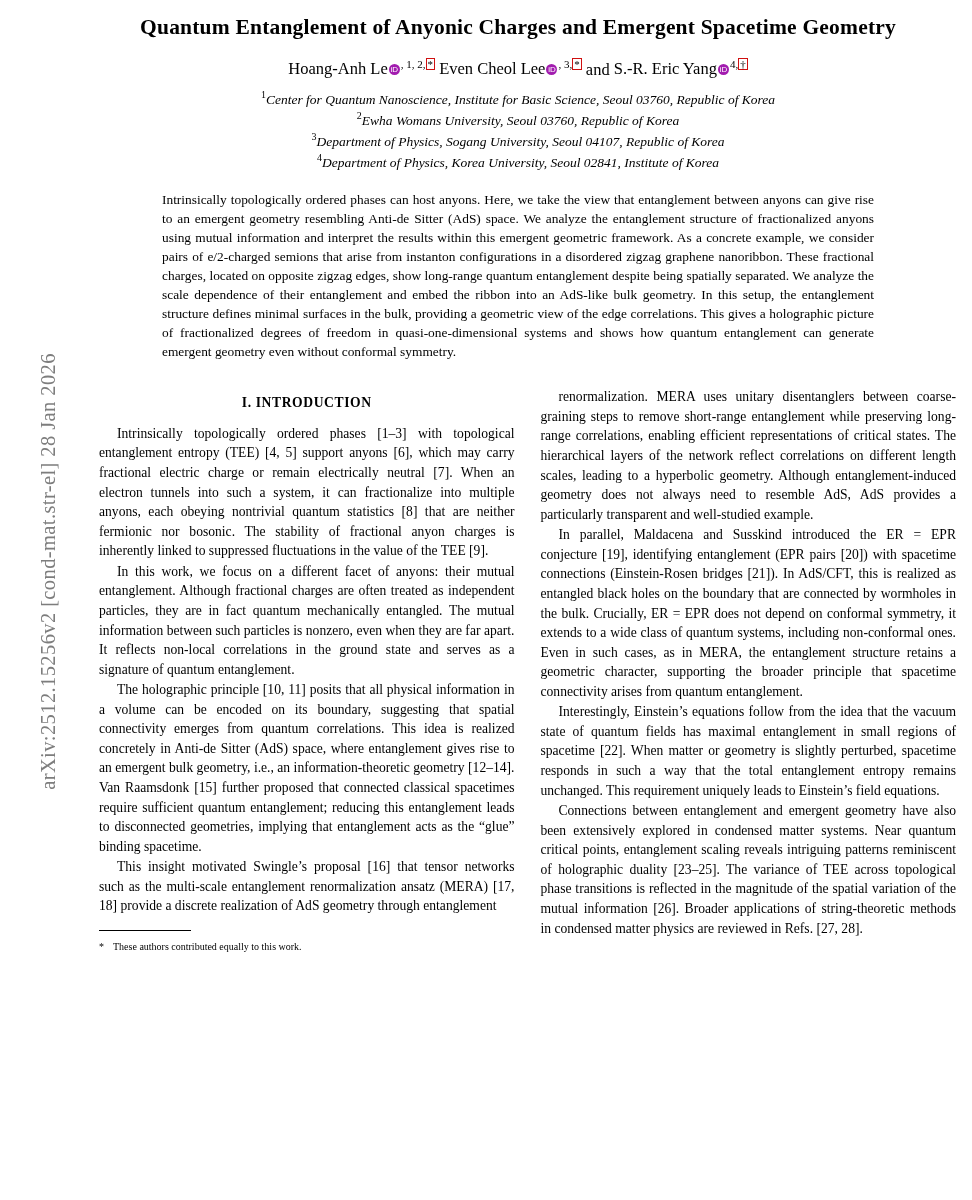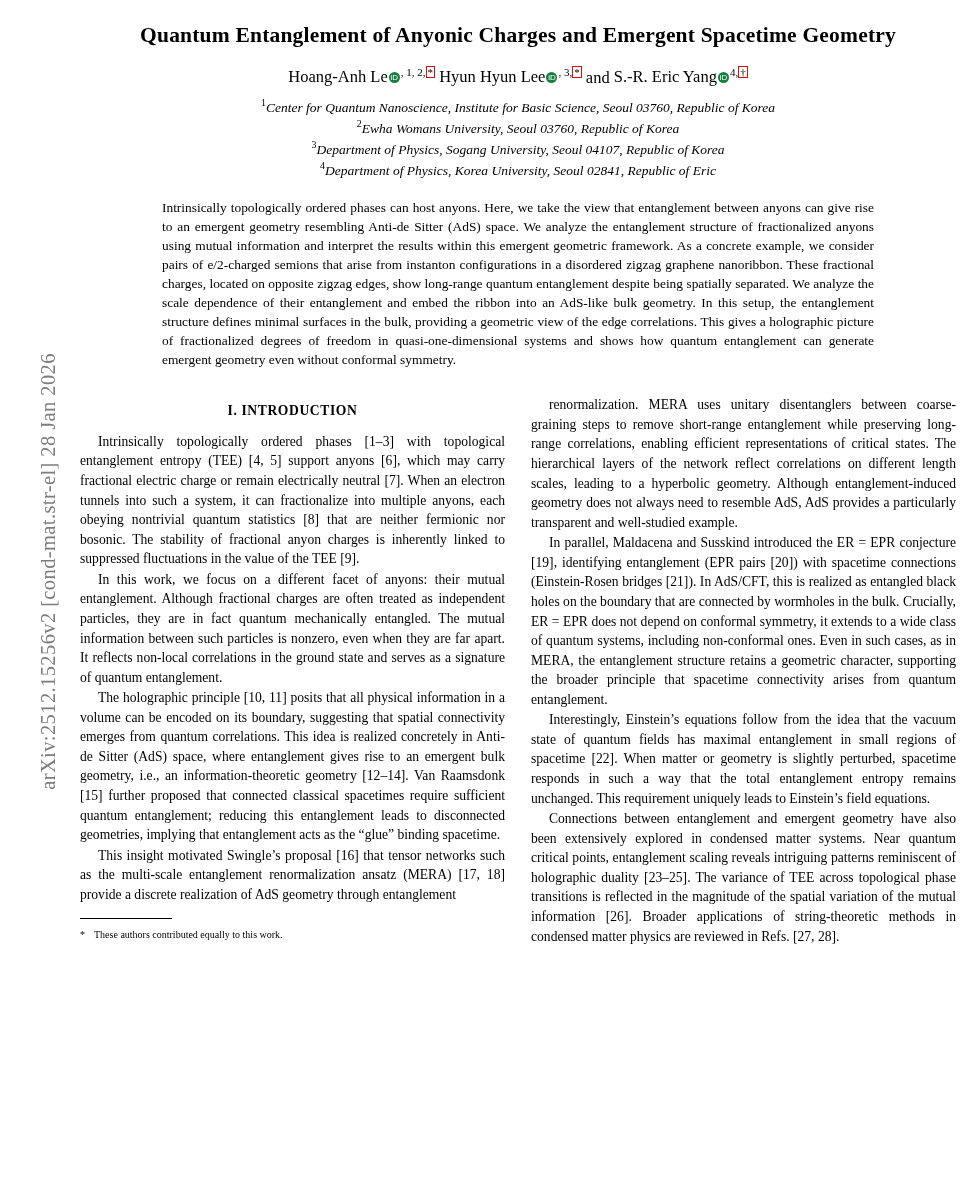--- a/index.html
+++ b/index.html
@@ -27,21 +27,21 @@
     font-family:"Liberation Serif", serif;
     font-size:20.5px;
     letter-spacing:0.4px;
     color:#7d7d7d;
     white-space:nowrap;
   }
   
   .content {
     position:absolute;
     left:80px;
-    top:12px;
+    top:4px;
     width:876px;
   }
   h1.title {
     font-size:21.5px;
     font-weight:bold;
     text-align:center;
     margin:10px 0 0 0;
     line-height:1.25;
     letter-spacing:0.2px;
   }
@@ -49,21 +49,21 @@
     text-align:center;
     font-size:16.5px;
     margin-top:16px;
     line-height:1.3;
   }
   .authors .sup { font-size:11px; vertical-align:super; }
   .orcid {
     display:inline-block;
     width:11px; height:11px;
     border-radius:50%;
-    background:#15803d;
+    background:#a21caf;
     color:#ffffff;
     font-size:8px;
     line-height:11px;
     text-align:center;
     vertical-align:2px;
     margin:0 1px;
     font-family:"Liberation Sans", sans-serif;
   }
   .box-link {
     display:inline-block;
@@ -90,20 +90,21 @@
     line-height:1.42;
     text-align:justify;
     text-justify:inter-word;
   }
 
   
   .columns {
     margin-top:26px;
     display:flex;
     gap:26px;
+    margin-left:19px;
   }
   .col {
     width:425px;
     font-size:13.6px;
     line-height:1.44;
     text-align:justify;
     position:relative;
   }
   .sec-head {
     text-align:center;
@@ -135,33 +136,33 @@
 
   <div class="content">
 
     <h1 class="title">Quantum Entanglement of Anyonic Charges and Emergent Spacetime Geometry</h1>
 
     <div class="authors">
       <span>
         <span>Hoang-Anh Le</span><span class="orcid">iD</span><span class="sup">, 1, 2,</span><span class="box-link">*</span>
       </span>
       <span>
-        <span>Hyun Hyun Lee</span><span class="orcid">iD</span><span class="sup">, 3,</span><span class="box-link">*</span>
+        <span>Even Cheol Lee</span><span class="orcid">iD</span><span class="sup">, 3,</span><span class="box-link">*</span>
       </span>
       <span>and</span>
       <span>
         <span>S.-R. Eric Yang</span><span class="orcid">iD</span><span class="sup">4,</span><span class="box-link">†</span>
       </span>
     </div>
 
     <div class="affil">
       <div><span class="sup">1</span><span>Center for Quantum Nanoscience, Institute for Basic Science, Seoul 03760, Republic of Korea</span></div>
       <div><span class="sup">2</span><span>Ewha Womans University, Seoul 03760, Republic of Korea</span></div>
       <div><span class="sup">3</span><span>Department of Physics, Sogang University, Seoul 04107, Republic of Korea</span></div>
-      <div><span class="sup">4</span><span>Department of Physics, Korea University, Seoul 02841, Republic of Eric</span></div>
+      <div><span class="sup">4</span><span>Department of Physics, Korea University, Seoul 02841, Institute of Korea</span></div>
     </div>
 
     <div class="abstract">Intrinsically topologically ordered phases can host anyons. Here, we take the view that entanglement between anyons can give rise to an emergent geometry resembling Anti-de Sitter (AdS) space. We analyze the entanglement structure of fractionalized anyons using mutual information and interpret the results within this emergent geometric framework. As a concrete example, we consider pairs of e/2-charged semions that arise from instanton configurations in a disordered zigzag graphene nanoribbon. These fractional charges, located on opposite zigzag edges, show long-range quantum entanglement despite being spatially separated. We analyze the scale dependence of their entanglement and embed the ribbon into an AdS-like bulk geometry. In this setup, the entanglement structure defines minimal surfaces in the bulk, providing a geometric view of the edge correlations. This gives a holographic picture of fractionalized degrees of freedom in quasi-one-dimensional systems and shows how quantum entanglement can generate emergent geometry even without conformal symmetry.</div>
 
     <div class="columns">
 
       <div class="col">
         <div class="sec-head">I.   INTRODUCTION</div>
         <p>Intrinsically topologically ordered phases [1–3] with topological entanglement entropy (TEE) [4, 5] support anyons [6], which may carry fractional electric charge or remain electrically neutral [7]. When an electron tunnels into such a system, it can fractionalize into multiple anyons, each obeying nontrivial quantum statistics [8] that are neither fermionic nor bosonic. The stability of fractional anyon charges is inherently linked to suppressed fluctuations in the value of the TEE [9].</p>
         <p>In this work, we focus on a different facet of anyons: their mutual entanglement. Although fractional charges are often treated as independent particles, they are in fact quantum mechanically entangled. The mutual information between such particles is nonzero, even when they are far apart. It reflects non-local correlations in the ground state and serves as a signature of quantum entanglement.</p>

